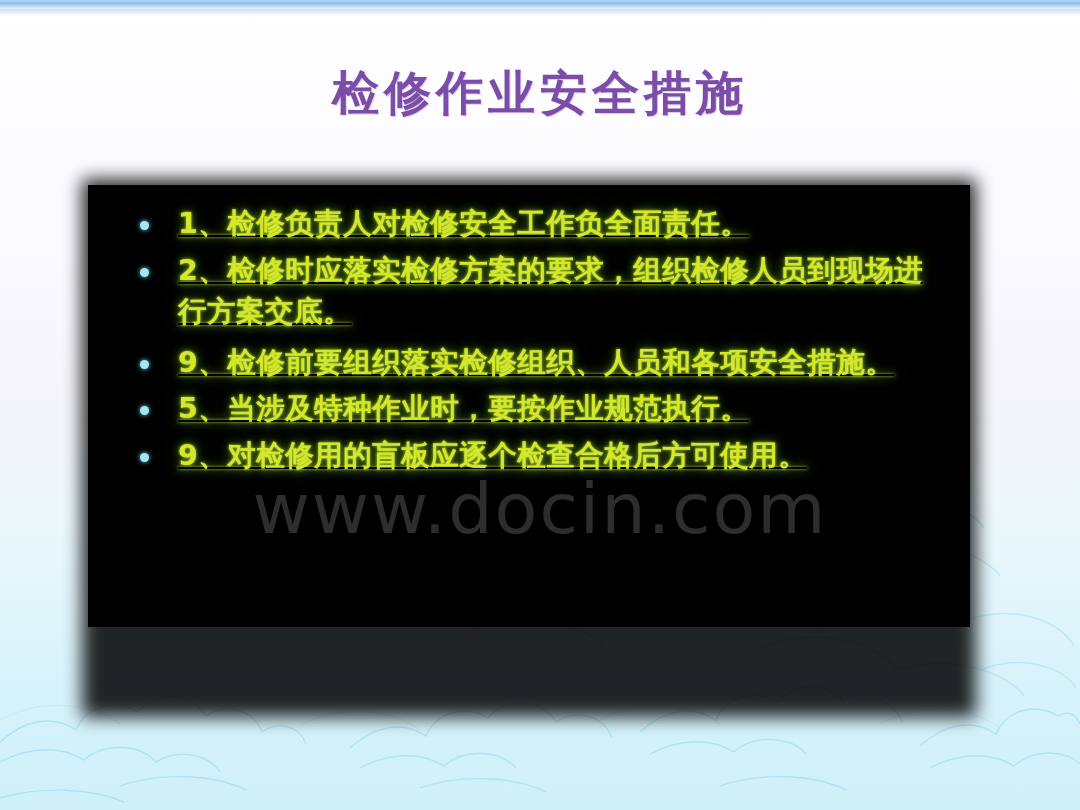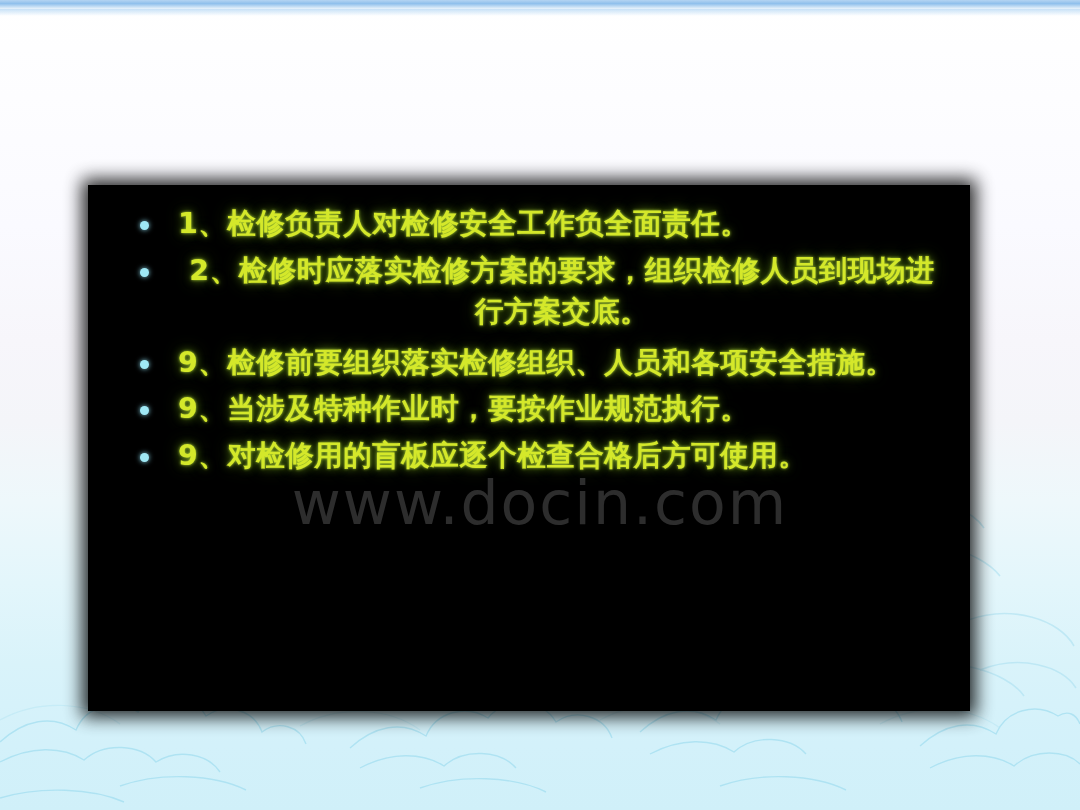--- a/index.html
+++ b/index.html
@@ -73,21 +73,21 @@
     white-space: nowrap;
   }
 
   
   .watermark {
     position: absolute;
     top: 468px;
     left: 0;
     width: 1080px;
     text-align: center;
-    font-size: 60px;
+    font-size: 70px;
     font-family: "DejaVu Sans", "Liberation Sans", sans-serif;
     color: rgba(150,150,150,0.30);
     letter-spacing: 2px;
     z-index: 4;
     pointer-events: none;
     white-space: nowrap;
   }
 
   
   .content-box-glow {
@@ -99,25 +99,26 @@
     background: #000;
     filter: blur(9px);
     opacity: 0.85;
     z-index: 2;
   }
   .content-box {
     position: absolute;
     left: 88px;
     top: 185px;
     width: 882px;
-    height: 526px;
+    height: 442px;
     background: #000000;
     z-index: 3;
     box-sizing: border-box;
     padding: 18px 24px 14px 24px;
+    text-decoration: underline;
   }
 
   ul.bullets {
     list-style: none;
     margin: 0;
     padding: 0;
   }
   ul.bullets > li {
     position: relative;
     padding-left: 66px;
@@ -136,21 +137,21 @@
     content: "";
     position: absolute;
     left: 28px;
     top: 18px;
     width: 9px;
     height: 9px;
     border-radius: 50%;
     background: #9fe8f5;
     box-shadow: 0 0 5px rgba(150,230,250,0.9);
   }
-  .wide-gap { margin-bottom: 9px !important; text-align: center; }
+  .wide-gap { margin-bottom: 9px !important; }
 </style>
 </head>
 <body>
 
 <div class="slide">
 
   <div class="top-band"></div>
   <div class="top-band-soft"></div>
 
   <div class="decor">
@@ -181,28 +182,29 @@
       </g>
       <g fill="none" stroke="#b5e5f4" stroke-width="1.2" opacity="0.5">
         <path d="M0,240 C40,218 90,222 120,244"></path>
         <path d="M300,246 C340,224 390,228 420,250"></path>
         <path d="M600,240 C640,218 690,222 720,244"></path>
         <path d="M880,244 C920,222 970,226 1000,248"></path>
       </g>
     </svg>
   </div>
 
+  <div class="title">检修作业安全措施</div>
 
   <div class="content-box-glow"></div>
 
   <div class="content-box">
     <ul class="bullets">
       <li>1、检修负责人对检修安全工作负全面责任。</li>
       <li class="wide-gap">2、检修时应落实检修方案的要求，组织检修人员到现场进行方案交底。</li>
       <li>9、检修前要组织落实检修组织、人员和各项安全措施。</li>
-      <li>9、当涉及特种作业时，要按作业规范执行。</li>
+      <li>5、当涉及特种作业时，要按作业规范执行。</li>
       <li>9、对检修用的盲板应逐个检查合格后方可使用。</li>
     </ul>
   </div>
 
   <div class="watermark">www.docin.com</div>
 
 </div>
 
 </body></html>

